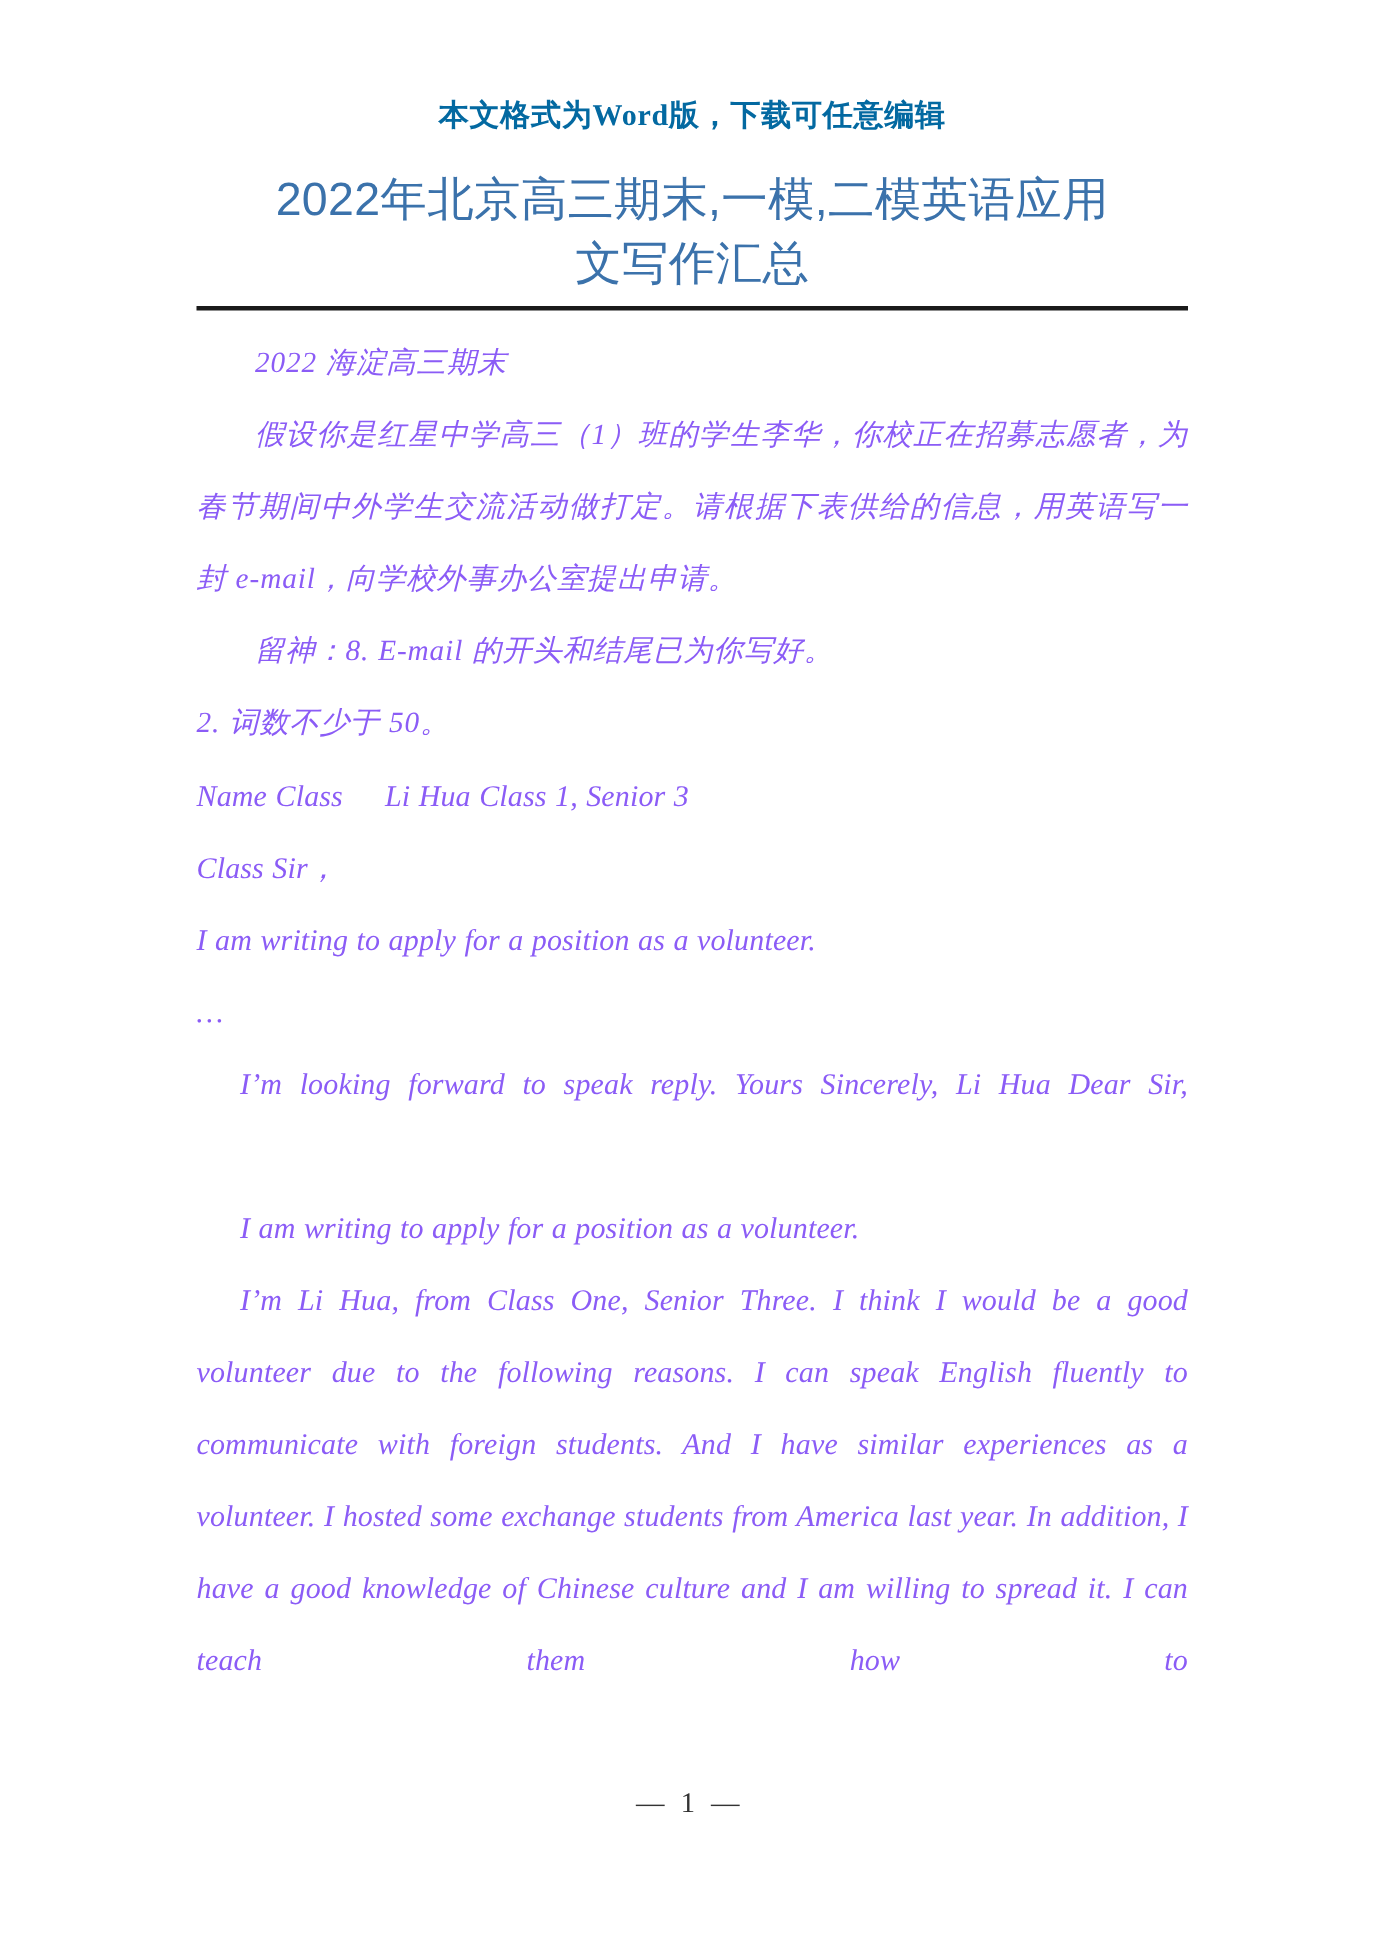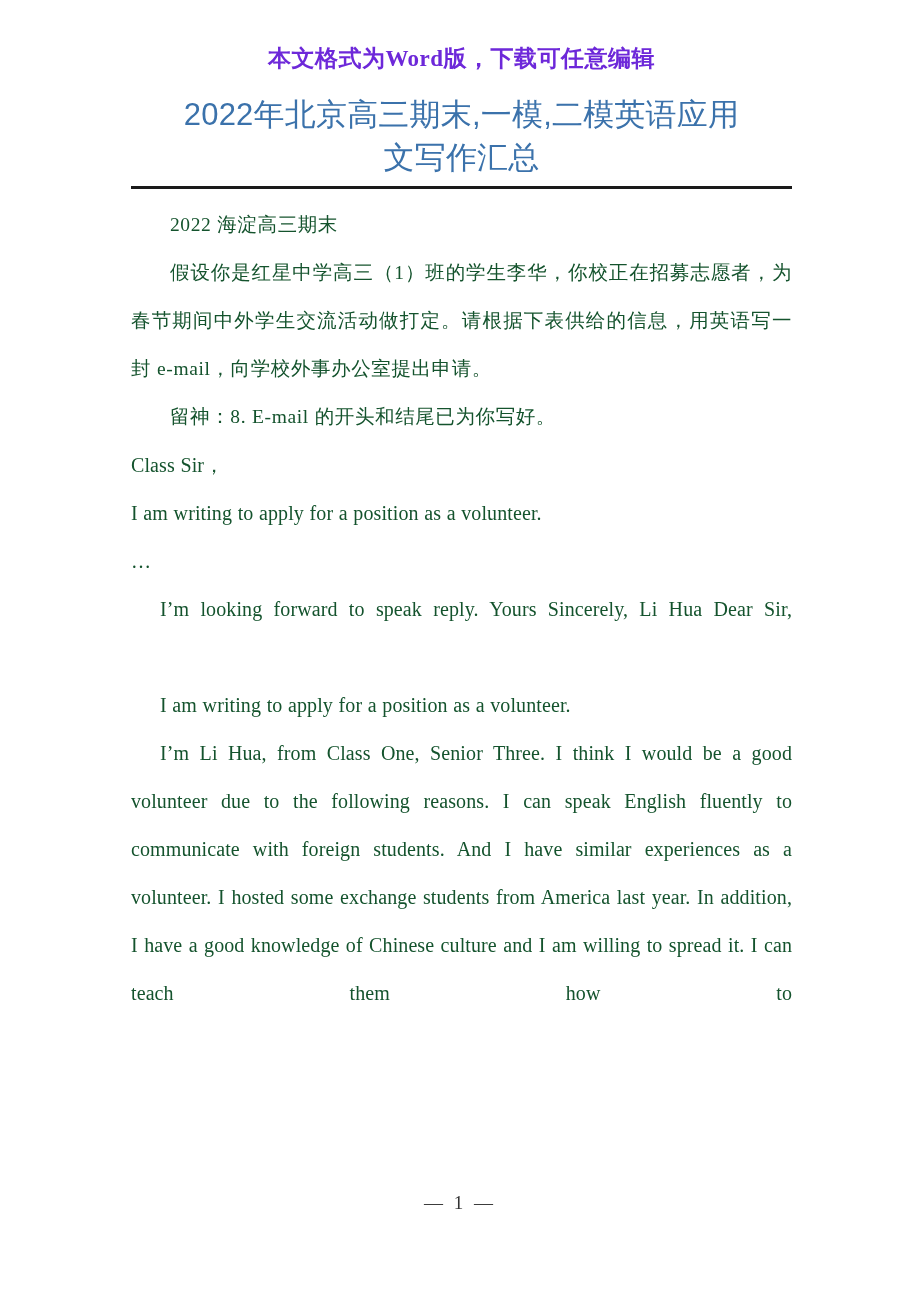--- a/index.html
+++ b/index.html
@@ -21,26 +21,26 @@
 
   .content {
     position: absolute;
     left: 131px;
     top: 0;
     width: 661px;
   }
 
   
   .doc-header {
-    margin-top: 44px;
+    margin-top: 62px;
     text-align: center;
-    color: #6d28d9;
+    color: #0369a1;
     font-family: "Liberation Serif", "DejaVu Serif", serif;
     font-weight: bold;
-    font-size: 23px;
+    font-size: 20px;
     line-height: 30px;
     letter-spacing: 0.5px;
     white-space: nowrap;
   }
 
   
   .doc-title {
     margin-top: 19px;
     text-align: center;
     color: #3b72ab;
@@ -60,21 +60,22 @@
     margin-top: 7px;
     height: 0;
     border: 0;
     border-top: 3px solid #1a1a1a;
     width: 661px;
   }
 
   
   .body-area {
     margin-top: 12px;
-    color: #14532d;
+    color: #8b5cf6;
+    font-style: italic;
   }
 
   p.para {
     margin: 0;
     font-family: "Liberation Serif", "DejaVu Serif", serif;
     font-size: 20px;
     line-height: 48px;
     text-align: justify;
     text-justify: inter-ideograph;
     word-spacing: 0.5px;
@@ -151,21 +152,25 @@
     <hr class="title-rule">
 
     <div class="body-area">
 
       <p class="para cn indent">2022 海淀高三期末</p>
 
       <p class="para cn indent">假设你是红星中学高三（1）班的学生李华，你校正在招募志愿者，为春节期间中外学生交流活动做打定。请根据下表供给的信息，用英语写一封 e-mail，向学校外事办公室提出申请。</p>
 
       <p class="para cn indent">留神：8. E-mail 的开头和结尾已为你写好。</p>
 
+      <p class="para cn noindent">2. 词数不少于 50。</p>
 
+      <p class="para en noindent">
+        <span>Name Class</span><span class="tabgap"></span><span>Li Hua Class 1, Senior 3</span>
+      </p>
 
       <p class="para en noindent">Class Sir，</p>
 
       <p class="para en noindent">I am writing to apply for a position as a volunteer.</p>
 
       <p class="para en noindent ellipsis-line">…</p>
 
       <p class="para en indent-en stretch">I’m looking forward to speak reply. Yours Sincerely, Li Hua Dear Sir,</p>
 
       <p class="para en indent-en">I am writing to apply for a position as a volunteer.</p>

